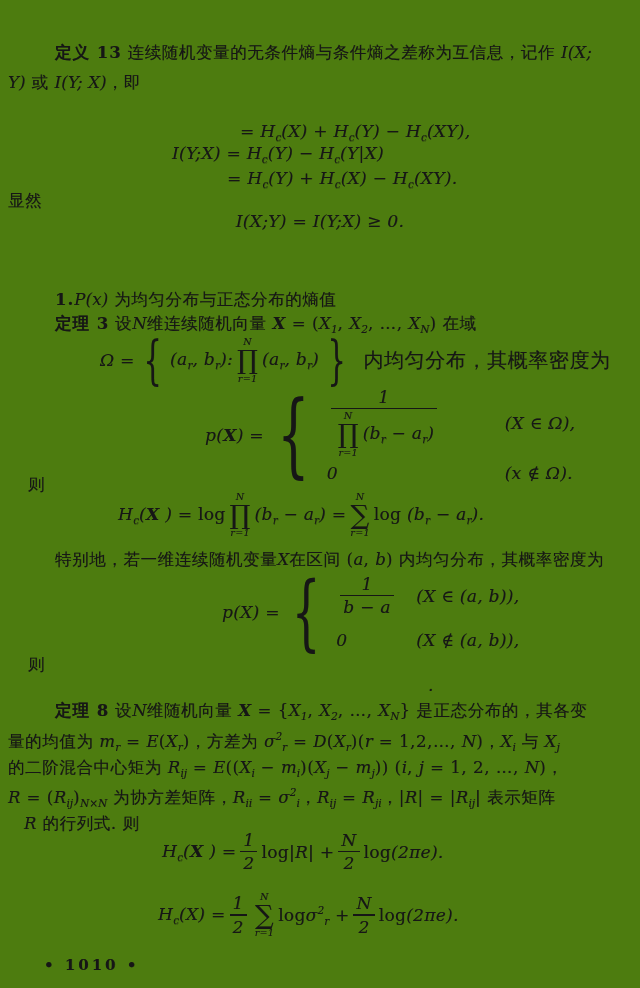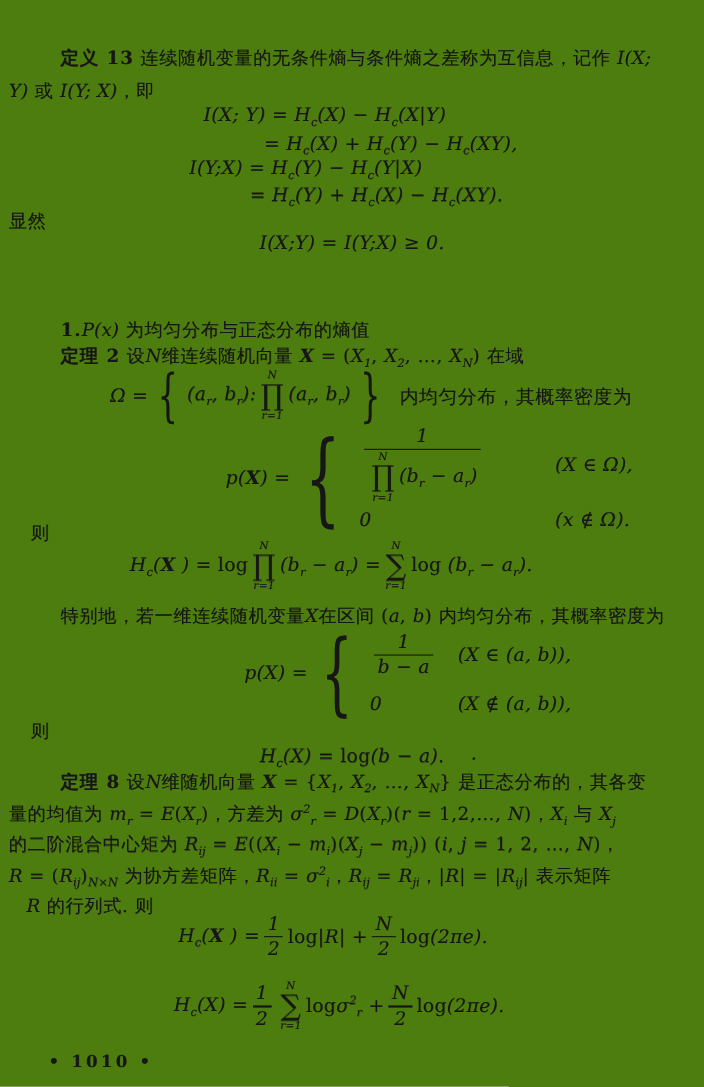--- a/index.html
+++ b/index.html
@@ -27,43 +27,42 @@
   .frac .bar{height:1.6px;background:#161616;align-self:stretch;margin:1px 0 2px 0;}
   .frac .num,.frac .den{line-height:1.1;display:inline-flex;align-items:center;justify-content:center;padding:0 3px;}
   .brace{font-style:normal;font-weight:400;transform:scaleX(0.55);transform-origin:center;line-height:0.9;}
   .br-md{font-size:52px;margin:0 1px;}
   .br-lg{font-size:92px;margin-right:4px;}
   .br-lg2{font-size:82px;margin-right:4px;}
   .cases{display:flex;flex-direction:column;}
   .case{display:flex;align-items:center;}
   .val{display:flex;align-items:center;}
   .heading{font-size:23px;font-weight:700;letter-spacing:1.5px;}
-  .cjk-tail{font-style:normal;font-size:17px;letter-spacing:0.6px;margin-left:9px;text-align:center;}
+  .cjk-tail{font-style:normal;font-size:20px;letter-spacing:0.6px;margin-left:9px;text-align:center;}
   .centered{left:0;width:640px;text-align:center;}
   .pageno{font-weight:700;font-size:15px;letter-spacing:3px;}
 </style>
 </head>
 <body>
 
 <div class="page">
 
   <div class="abs para" style="left:55px;top:42px"><span class="b">定义 13</span>  连续随机变量的无条件熵与条件熵之差称为互信息，记作 <span class="m">I(X;</span></div>
   <div class="abs para" style="left:8px;top:72px"><span class="m">Y)</span> 或 <span class="m">I(Y; X)</span>，即</div>
 
-  <div class="abs eq" style="left:185px;top:95px">I(X; Y) = H<sub>c</sub>(X) − H<sub>c</sub>(X|Y)</div>
   <div class="abs eq" style="left:240px;top:121px">= H<sub>c</sub>(X) + H<sub>c</sub>(Y) − H<sub>c</sub>(XY),</div>
   <div class="abs eq" style="left:172px;top:143px">I(Y;X) = H<sub>c</sub>(Y) − H<sub>c</sub>(Y|X)</div>
   <div class="abs eq" style="left:227px;top:168px">= H<sub>c</sub>(Y) + H<sub>c</sub>(X) − H<sub>c</sub>(XY).</div>
 
   <div class="abs para" style="left:8px;top:190px">显然</div>
   <div class="abs eq centered" style="top:211px">I(X;Y) = I(Y;X) ≥ 0.</div>
 
 
   <div class="abs para" style="left:55px;top:289px"><span class="b">1.</span><span class="m">P(x)</span>  为均匀分布与正态分布的熵值</div>
-  <div class="abs para" style="left:55px;top:313px"><span class="b">定理 2</span>  设<span class="m">N</span>维连续随机向量 <span class="bm">X</span> = (<span class="m">X</span><sub>1</sub>, <span class="m">X</span><sub>2</sub>, …, <span class="m">X</span><sub>N</sub>) 在域</div>
+  <div class="abs para" style="left:55px;top:313px"><span class="b">定理 3</span>  设<span class="m">N</span>维连续随机向量 <span class="bm">X</span> = (<span class="m">X</span><sub>1</sub>, <span class="m">X</span><sub>2</sub>, …, <span class="m">X</span><sub>N</sub>) 在域</div>
 
   <div class="abs eq row" style="left:100px;top:337px">
     <span>Ω = </span>
     <span class="brace br-md">{</span>
     <span>(a<sub>r</sub>, b<sub>r</sub>): </span>
     <span class="bigop">
       <span class="lim">N</span>
       <span class="sym">∏</span>
       <span class="lim">r=1</span>
     </span>
@@ -135,21 +134,20 @@
         <span>(X ∈ (a, b)),</span>
       </span>
       <span class="case">
         <span class="val" style="width:80px">0</span>
         <span>(X ∉ (a, b)),</span>
       </span>
     </span>
   </div>
 
   <div class="abs para" style="left:28px;top:654px">则</div>
-  <div class="abs eq centered" style="top:678px">H<sub>c</sub>(X) = <span class="rm">log</span>(b − a).</div>
   <div class="abs eq" style="left:428px;top:680px">·</div>
 
   <div class="abs para" style="left:55px;top:700px"><span class="b">定理 8</span>  设<span class="m">N</span>维随机向量 <span class="bm">X</span> = {<span class="m">X</span><sub>1</sub>, <span class="m">X</span><sub>2</sub>, …, <span class="m">X</span><sub>N</sub>} 是正态分布的，其各变</div>
   <div class="abs para" style="left:8px;top:729px">量的均值为 <span class="m">m</span><sub>r</sub> = <span class="m">E</span>(<span class="m">X</span><sub>r</sub>)，方差为 <span class="m">σ</span><sup>2</sup><sub>r</sub> = <span class="m">D</span>(<span class="m">X</span><sub>r</sub>)(<span class="m">r</span> = 1,2,…, <span class="m">N</span>)，<span class="m">X</span><sub>i</sub> 与 <span class="m">X</span><sub>j</sub></div>
   <div class="abs para" style="left:8px;top:757px">的二阶混合中心矩为 <span class="m">R</span><sub>ij</sub> = <span class="m">E</span>((<span class="m">X</span><sub>i</sub> − <span class="m">m</span><sub>i</sub>)(<span class="m">X</span><sub>j</sub> − <span class="m">m</span><sub>j</sub>)) (<span class="m">i</span>, <span class="m">j</span> = 1, 2, …, <span class="m">N</span>)，</div>
   <div class="abs para" style="left:8px;top:785px"><span class="m">R</span> = (<span class="m">R</span><sub>ij</sub>)<sub>N×N</sub> 为协方差矩阵，<span class="m">R</span><sub>ii</sub> = <span class="m">σ</span><sup>2</sup><sub>i</sub>，<span class="m">R</span><sub>ij</sub> = <span class="m">R</span><sub>ji</sub>，|<span class="m">R</span>| = |<span class="m">R</span><sub>ij</sub>| 表示矩阵</div>
   <div class="abs para" style="left:24px;top:813px"><span class="m">R</span> 的行列式. 则</div>
 
   <div class="abs eq row" style="left:162px;top:831px">
     <span>H<sub>c</sub>(<span class="bm">X</span> ) = </span>

